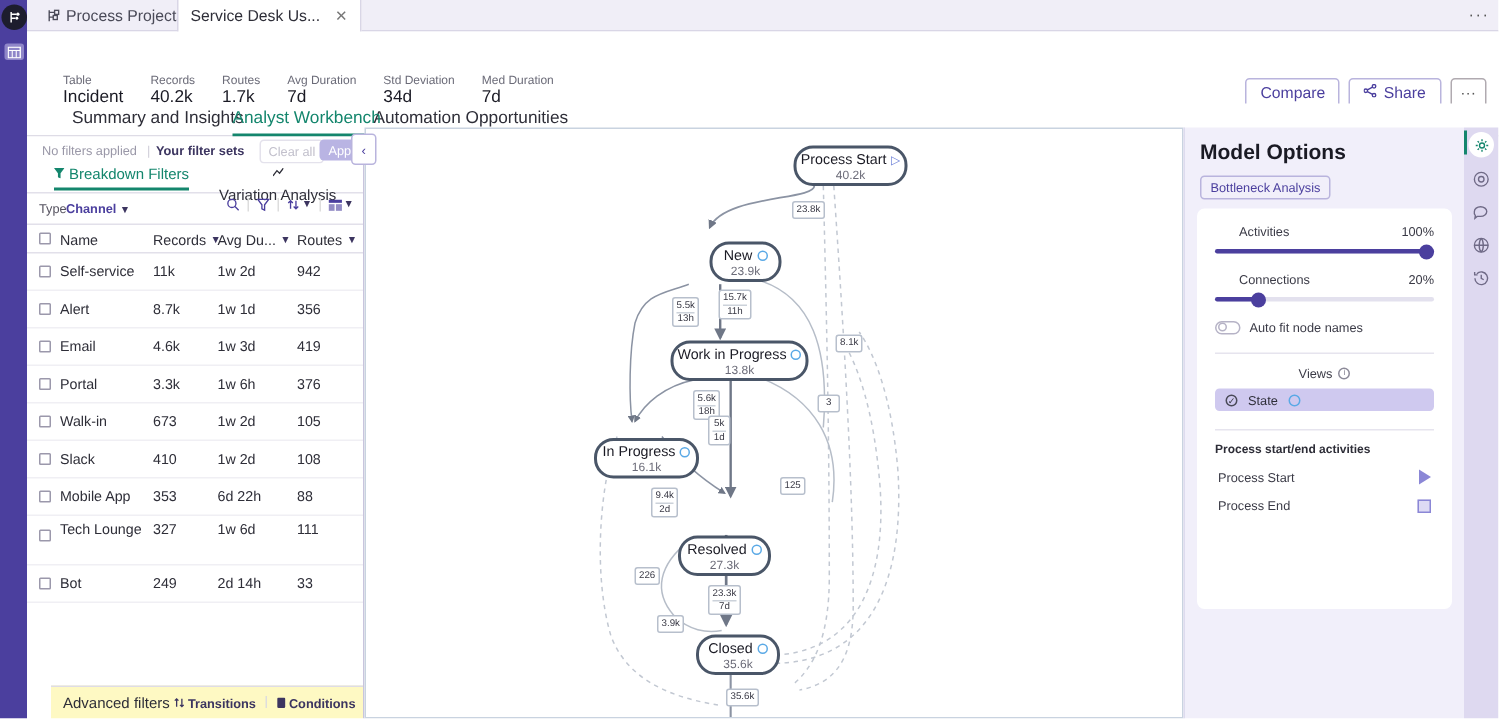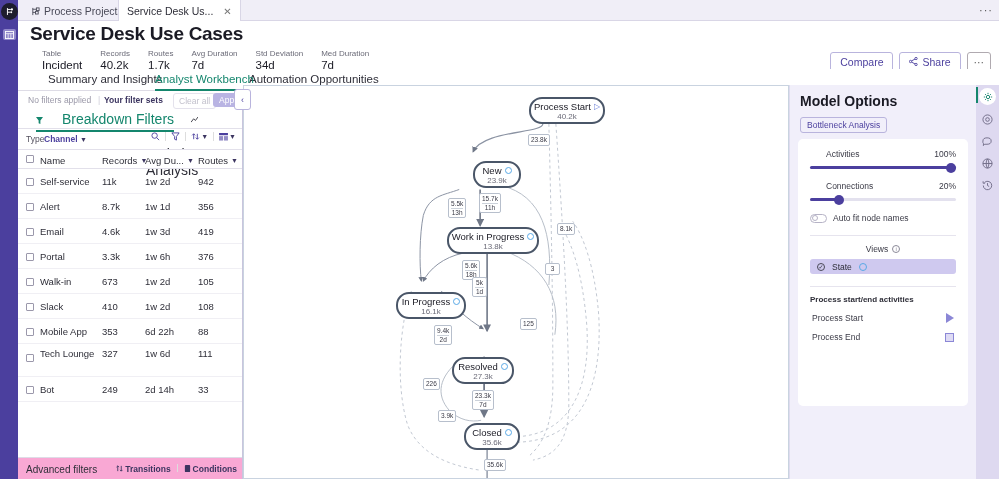--- a/index.html
+++ b/index.html
@@ -104,21 +104,21 @@
     color:#4b3f9e; font-size:9px; cursor:pointer;
   }
 
   
   .leftpanel {
     position:absolute; left:18px; top:109px; width:225px; bottom:0;
     background:#fff; border-right:1px solid #c9c5dd;
   }
   .panel-tabs { position:relative; height:20px; border-bottom:1px solid #e2e0ea; }
   .ptab {
-    position:absolute; top:2px; font-size:14px; display:flex; align-items:center; gap:19px;
+    position:absolute; top:2px; font-size:10px; display:flex; align-items:center; gap:3px;
     padding-bottom:3px; cursor:pointer;
   }
   .ptab.sel { left:18px; color:#14866d; border-bottom:2px solid #14866d; }
   .ptab.unsel { left:128px; color:#2e2e38;flex-direction:column; }
 
   .typebar { position:relative; height:20px; }
   .typebar .tlabel { position:absolute; left:8px; top:5px; font-size:8.5px; color:#55525f; }
   .typebar .tval { position:absolute; left:26px; top:5px; font-size:8.5px; color:#4b3f9e; font-weight:bold; }
   .typebar .tools { position:absolute; right:6px; top:3px; display:flex; align-items:center; gap:5px; }
   .tools .divider { width:1px; height:9px; background:#ddd; }
@@ -140,22 +140,22 @@
 
   .trow { position:relative; height:25px; border-bottom:1px solid #f0eff4; }
   .trow.tall { height:33px; }
   .trow .cell { top:7px; color:#2e2e38; }
   .trow.tall .cell { top:4px; }
   .trow .c-chk { top:8px; }
   .trow.tall .c-chk { top:9px; }
   .trow .c-name { max-width:58px; line-height:11px; }
 
   .advfilters {
-    position:absolute; left:0; right:0; bottom:0; height:22px;
-    border-top:1px solid #dedce6; background:#f9a8d4;
+    position:absolute; left:16px; right:0; bottom:0; height:22px;
+    border-top:1px solid #dedce6; background:#fef9c3;
   }
   .advfilters .af-label { position:absolute; left:8px; top:6px; font-size:10px; color:#2e2e38; }
   .advfilters .af-links { position:absolute; right:5px; top:6px; display:flex; align-items:flex-start; gap:6px;
                           font-size:8.5px; color:#3c3560; font-weight:bold; }
   .af-links .sep { width:1px; height:8px; background:#ddd; }
   .af-links span.l { display:flex; align-items:center; gap:2px; cursor:pointer; }
 
   
   .canvas {
     position:absolute; left:243px; top:85px; right:210px; bottom:0;
@@ -269,21 +269,20 @@
       <span>Process Projects</span>
     </div>
     <div class="tab active">
       <span>Service Desk Us...</span>
       <span class="close">✕</span>
     </div>
     <div class="winmore">···</div>
   </div>
 
   <div class="header">
-    <div class="page-title">Service Desk Use Cases</div>
     <div class="stats">
       <div class="stat">
         <span class="lbl">Table</span>
         <span class="val">Incident</span>
       </div>
       <div class="stat">
         <span class="lbl">Records</span>
         <span class="val">40.2k</span>
       </div>
       <div class="stat">

